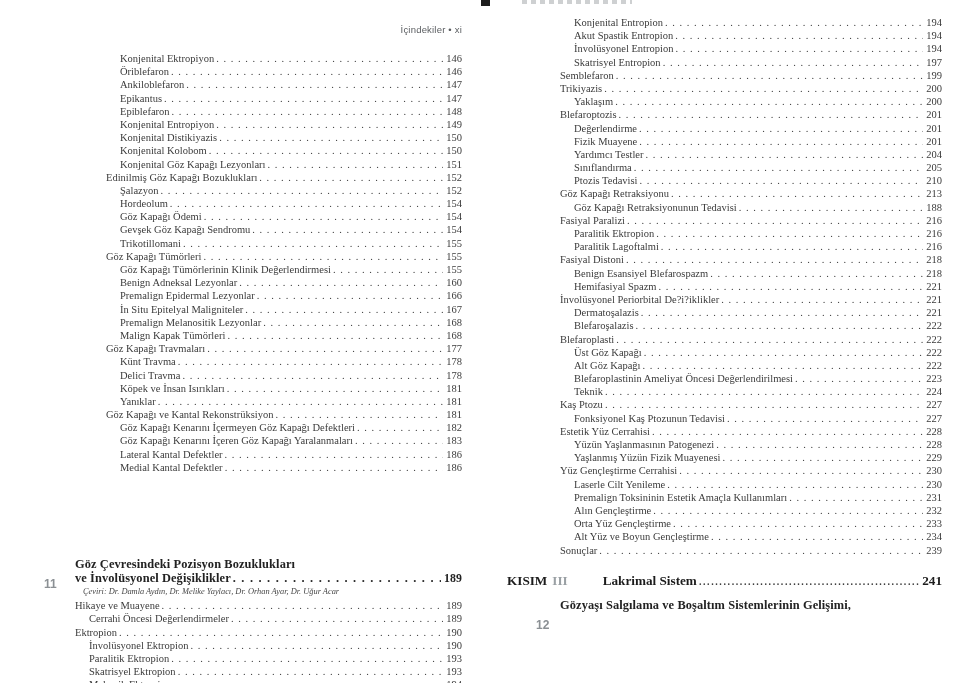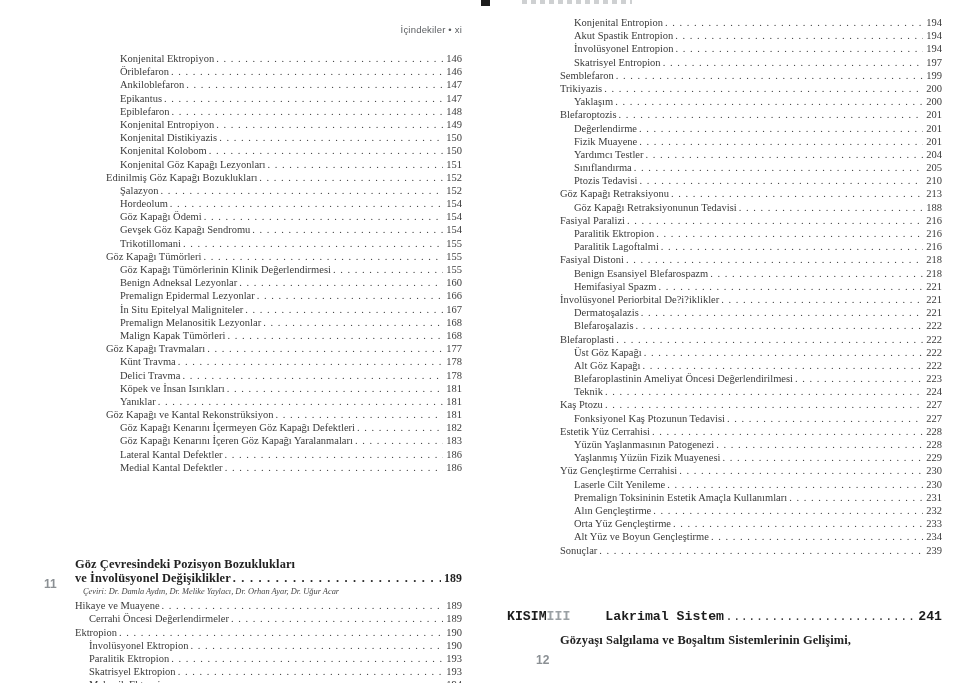--- a/index.html
+++ b/index.html
@@ -43,29 +43,29 @@
   .chapter-page { font-weight:bold; font-size:11.8px; color:#222; }
   .translators { font-style:italic; font-size:8.4px; color:#474747;
     line-height:10px; margin:2px 0 2px 8px; white-space:nowrap; }
 
   
   .chapter12 { margin-top:10px; }
   .chapter12 .chapter-num { left:-24px; }
 
   
   .part-heading { display:flex; align-items:baseline; white-space:nowrap;
-    margin:16px 0 0 -53px; font-family:Liberation Mono, monospace;
+    margin:16px 0 0 -53px; font-family:Liberation Serif, serif;
     font-weight:bold; font-size:13.2px; color:#1c1c1c; }
-  .part-numeral { color:#9aa0a4; }
+  .part-numeral { color:#9aa0a4; margin-left:5px; }
   .part-title { margin-left:35px; }
   .part-heading .leader { margin:0 2px; }
   .part-heading .leader::after {
     content:".........................................................................................................";
     letter-spacing:1.6px; font-size:10px; }
-  .part-page { font-size:13.2px;margin-top:36px; }
+  .part-page { font-size:13.2px; }
 
   
   .clipped-fragment-dark { position:absolute; left:1px; top:0; width:9px; height:6px;
     background:#1d1d1d; }
   .clipped-fragment-text { position:absolute; left:42px; top:0; width:110px; height:4px;
     background:repeating-linear-gradient(90deg,#b9bcbe 0 5px, transparent 5px 9px);
     opacity:.7; }
 </style>
 </head>
 <body>

